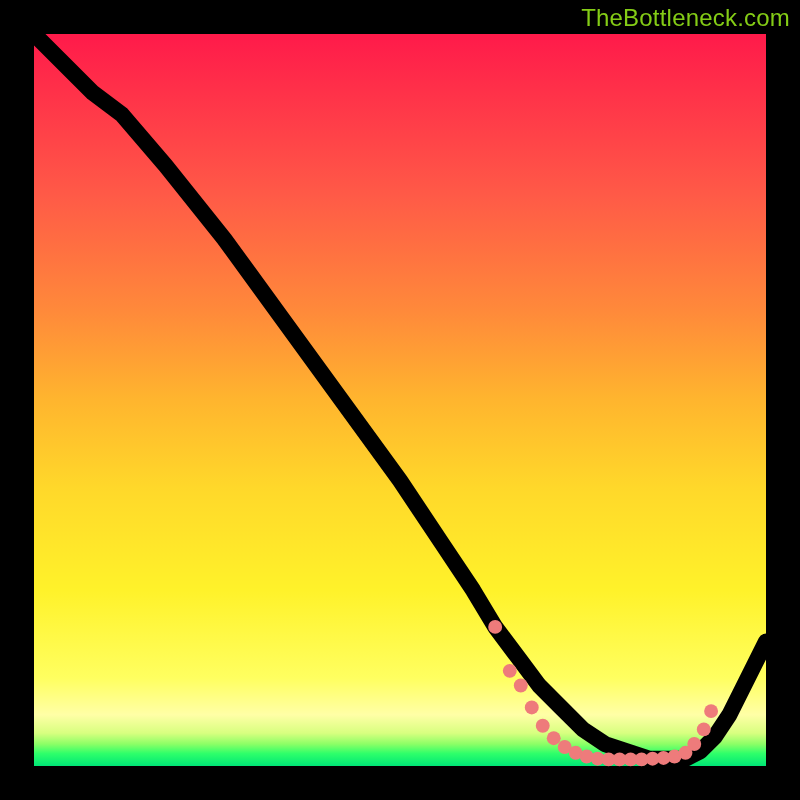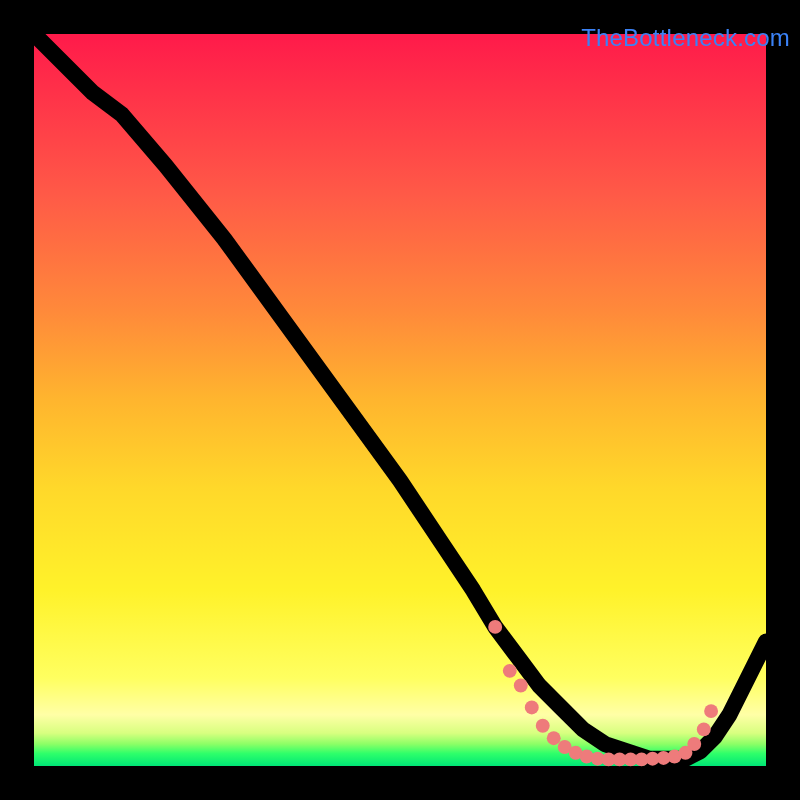--- a/index.html
+++ b/index.html
@@ -14,26 +14,25 @@
   .frame {
     position: relative;
     width: 800px;
     height: 800px;
     background: #000;
   }
   .watermark {
     position: absolute;
     top: 4px;
     right: 10px;
-    color: #3b82f6;
+    color: #84cc16;
     font-size: 24px;
     font-weight: 500;
     letter-spacing: 0.2px;
     z-index: 20;
-    margin-top: 20px;
   }
   
   .plot {
     position: absolute;
     left: 34px;
     top: 34px;
     width: 732px;
     height: 732px;
   }
   

